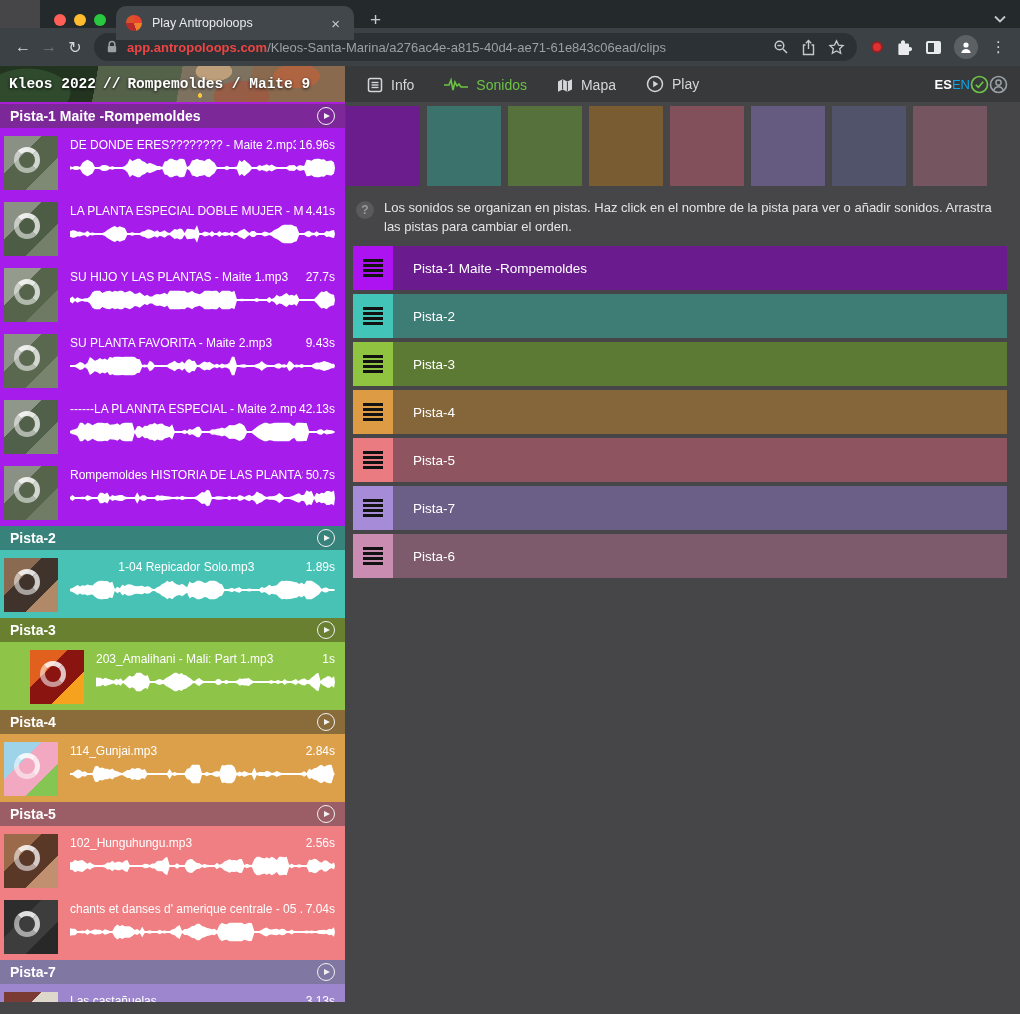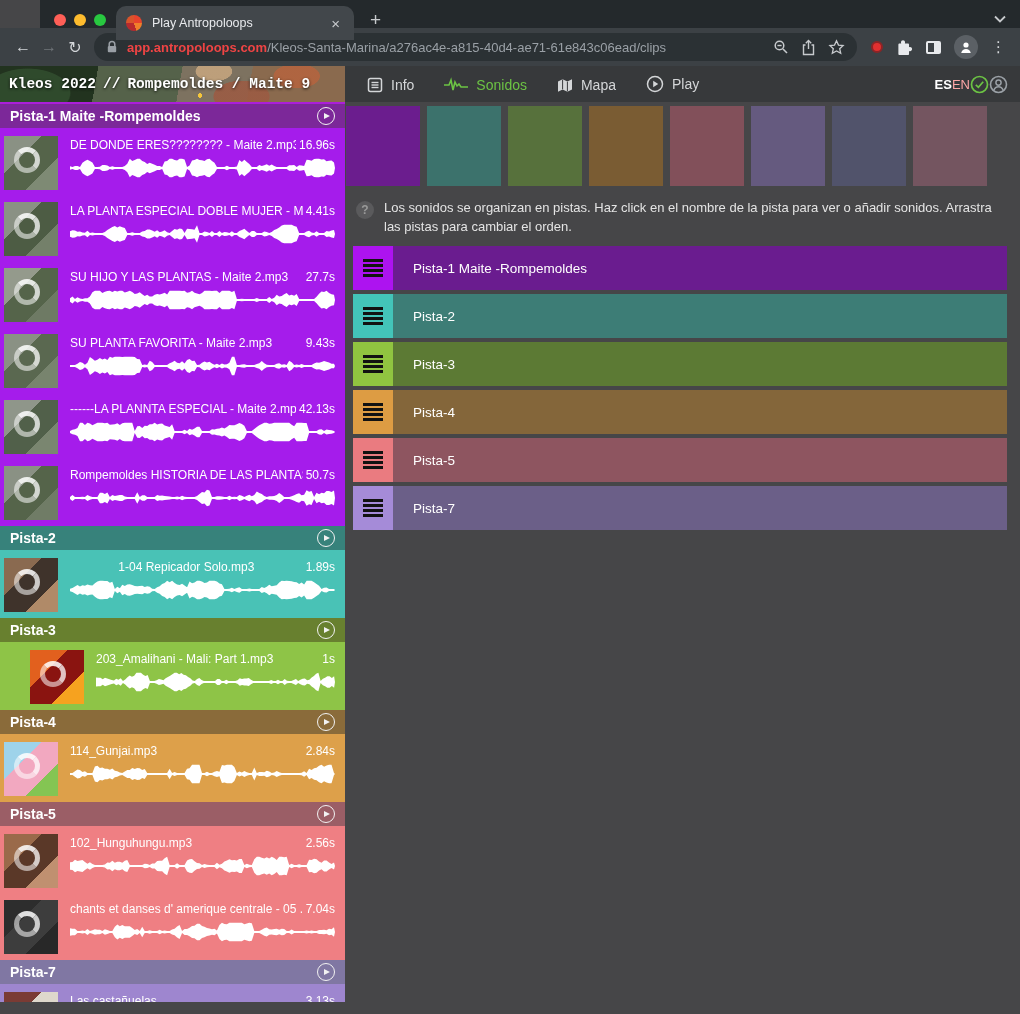--- a/index.html
+++ b/index.html
@@ -47,21 +47,21 @@
                   radial-gradient(46px 26px at 70% 85%, rgba(156,90,66,.85) 0 60%, transparent 62%),
                   radial-gradient(30px 16px at 62% 15%, rgba(216,178,134,.7) 0 60%, transparent 62%),
                   radial-gradient(4px 4px at 58% 82%, #f5c63a 0 55%, transparent 60%),
                   radial-gradient(70px 40px at 8% 75%, #2f4a2c 0 60%, transparent 62%),
                   linear-gradient(100deg, #22331f 0 28%, #55624a 28% 52%, #7d7260 52% 72%, #8a6a4e 72%); font-family: Liberation Mono, monospace; }
   .appnav { display:flex; align-items:flex-end; gap:30px; padding-left:22px; }
   .nav-item { display:flex; align-items:center; gap:8px; color:#d4d6d8; font-size:14px; }
   .nav-item.active { color:#6cc344; }
   .header-right { margin-left:auto; display:flex; align-items:center; padding-right:12px; }
   .lang-es { color:#fff; font-weight:bold; font-size:13px; }
-  .lang-en { color:#fca5a5; font-size:13px; }
+  .lang-en { color:#0ea5e9; font-size:13px; }
 
   
   .content { display:flex; height:900px; }
 
   
   .sidebar { width:345px; flex:none; overflow:hidden; background:#2e2e30; }
   .sb-section:first-child .sb-head { border-top:2px solid #ab1fd9; height:26px; }
   .sb-head { height:24px; display:flex; align-items:center; padding:0 10px; }
   .sb-title { color:#fff; font-weight:bold; font-size:14px; white-space:nowrap; overflow:hidden; }
   .playbtn { margin-left:auto; width:18px; height:18px; border:1.5px solid #f2f2f2; border-radius:50%;
@@ -256,21 +256,21 @@
               </svg>
     </div>
   </div>
 
   <div class="clip">
     <div class="thumb" style="background: linear-gradient(135deg, rgb(148, 154, 140) 0px, rgb(148, 154, 140) 35%, rgb(85, 100, 74) 35%, rgb(85, 100, 74) 70%, rgb(110, 122, 100) 70%);">
       <span class="ring"></span>
     </div>
     <div class="clip-main">
       <div class="clip-top">
-        <span class="clip-title">SU HIJO Y LAS PLANTAS - Maite 2.mp3</span>
+        <span class="clip-title">SU HIJO Y LAS PLANTAS - Maite 1.mp3</span>
         <span class="clip-dur">27.7s</span>
       </div>
       <svg class="wave" viewBox="0 0 266 18" preserveAspectRatio="none">
                 <path d="M0,9 L0.0,7.5 L2.5,5.9 L5.0,8.0 L7.5,6.5 L10.0,7.7 L12.5,8.2 L15.0,7.5 L17.5,7.5 L20.0,5.9 L22.5,2.1 L25.0,0.7 L27.5,0.7 L30.0,0.7 L32.5,2.6 L35.0,1.6 L37.5,0.8 L40.0,0.7 L42.5,1.8 L45.0,0.7 L47.5,1.3 L50.0,0.7 L52.5,0.7 L55.0,2.3 L57.5,1.5 L60.0,0.7 L62.5,1.9 L65.0,3.7 L67.5,3.2 L70.0,2.1 L72.5,3.8 L75.0,5.4 L77.5,4.2 L80.0,5.8 L82.5,5.8 L85.0,4.2 L87.5,3.5 L90.0,4.1 L92.5,3.3 L95.0,2.4 L97.5,4.1 L100.0,0.7 L102.5,0.7 L105.0,0.7 L107.5,0.7 L110.0,0.7 L112.5,0.9 L115.0,0.7 L117.5,2.5 L120.0,2.0 L122.5,0.7 L125.0,2.5 L127.5,3.2 L130.0,3.8 L132.5,2.6 L135.0,0.7 L137.5,0.7 L140.0,0.7 L142.5,0.8 L145.0,0.7 L147.5,0.7 L150.0,2.7 L152.5,0.7 L155.0,0.7 L157.5,0.7 L160.0,0.7 L162.5,1.9 L165.0,0.7 L167.5,8.1 L170.0,8.2 L172.5,7.8 L175.0,8.2 L177.5,8.1 L180.0,8.2 L182.5,8.1 L185.0,8.2 L187.5,7.2 L190.0,8.2 L192.5,8.1 L195.0,8.2 L197.5,8.2 L200.0,6.2 L202.5,8.1 L205.0,7.0 L207.5,4.2 L210.0,5.9 L212.5,5.3 L215.0,3.9 L217.5,2.8 L220.0,4.9 L222.5,4.2 L225.0,5.2 L227.5,3.6 L230.0,8.1 L232.5,8.2 L235.0,8.2 L237.5,8.2 L240.0,8.2 L242.5,8.2 L245.0,8.1 L247.5,6.0 L250.0,3.3 L252.5,1.4 L255.0,1.7 L257.5,0.7 L260.0,2.6 L262.5,3.9 L265.0,4.2 L266,9 L265.0,13.8 L262.5,14.1 L260.0,15.4 L257.5,17.3 L255.0,16.3 L252.5,16.6 L250.0,14.7 L247.5,12.0 L245.0,9.9 L242.5,9.8 L240.0,9.8 L237.5,9.8 L235.0,9.8 L232.5,9.8 L230.0,9.9 L227.5,14.4 L225.0,12.8 L222.5,13.8 L220.0,13.1 L217.5,15.2 L215.0,14.1 L212.5,12.7 L210.0,12.1 L207.5,13.8 L205.0,11.0 L202.5,9.9 L200.0,11.8 L197.5,9.8 L195.0,9.8 L192.5,9.9 L190.0,9.8 L187.5,10.8 L185.0,9.8 L182.5,9.9 L180.0,9.8 L177.5,9.9 L175.0,9.8 L172.5,10.2 L170.0,9.8 L167.5,9.9 L165.0,17.3 L162.5,16.1 L160.0,17.3 L157.5,17.3 L155.0,17.3 L152.5,17.3 L150.0,15.3 L147.5,17.3 L145.0,17.3 L142.5,17.2 L140.0,17.3 L137.5,17.3 L135.0,17.3 L132.5,15.4 L130.0,14.2 L127.5,14.8 L125.0,15.5 L122.5,17.3 L120.0,16.0 L117.5,15.5 L115.0,17.3 L112.5,17.1 L110.0,17.3 L107.5,17.3 L105.0,17.3 L102.5,17.3 L100.0,17.3 L97.5,13.9 L95.0,15.6 L92.5,14.7 L90.0,13.9 L87.5,14.5 L85.0,13.8 L82.5,12.2 L80.0,12.2 L77.5,13.8 L75.0,12.6 L72.5,14.2 L70.0,15.9 L67.5,14.8 L65.0,14.3 L62.5,16.1 L60.0,17.3 L57.5,16.5 L55.0,15.7 L52.5,17.3 L50.0,17.3 L47.5,16.7 L45.0,17.3 L42.5,16.2 L40.0,17.3 L37.5,17.2 L35.0,16.4 L32.5,15.4 L30.0,17.3 L27.5,17.3 L25.0,17.3 L22.5,15.9 L20.0,12.1 L17.5,10.5 L15.0,10.5 L12.5,9.8 L10.0,10.3 L7.5,11.5 L5.0,10.0 L2.5,12.1 L0.0,10.5 Z" fill="#ffffff"></path>
               </svg>
     </div>
   </div>
 
   <div class="clip">
     <div class="thumb" style="background: linear-gradient(135deg, rgb(138, 145, 132) 0px, rgb(138, 145, 132) 35%, rgb(90, 104, 80) 35%, rgb(90, 104, 80) 70%, rgb(120, 132, 110) 70%);">
@@ -522,15 +522,23 @@
   <div class="track-row">
     <div class="handle" style="background: rgb(165, 139, 216);">
       <span class="hamb"></span>
     </div>
     <div class="bar" style="background: rgb(107, 95, 136);">
             <span class="track-label">Pista-7</span>
           </div>
   </div>
 
 
+  <div class="track-row">
+    <div class="handle" style="background: rgb(202, 140, 176);">
+      <span class="hamb"></span>
+    </div>
+    <div class="bar" style="background: rgb(125, 90, 108);">
+            <span class="track-label">Pista-6</span>
+          </div>
+  </div>
 </div>
   </main>
 </div>
 
 </body></html>

